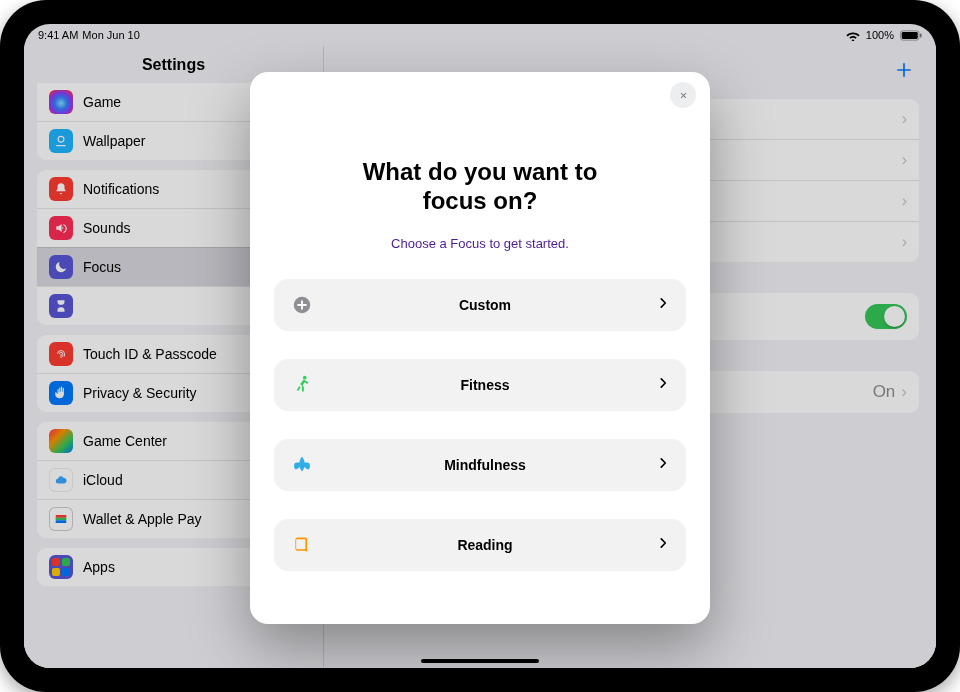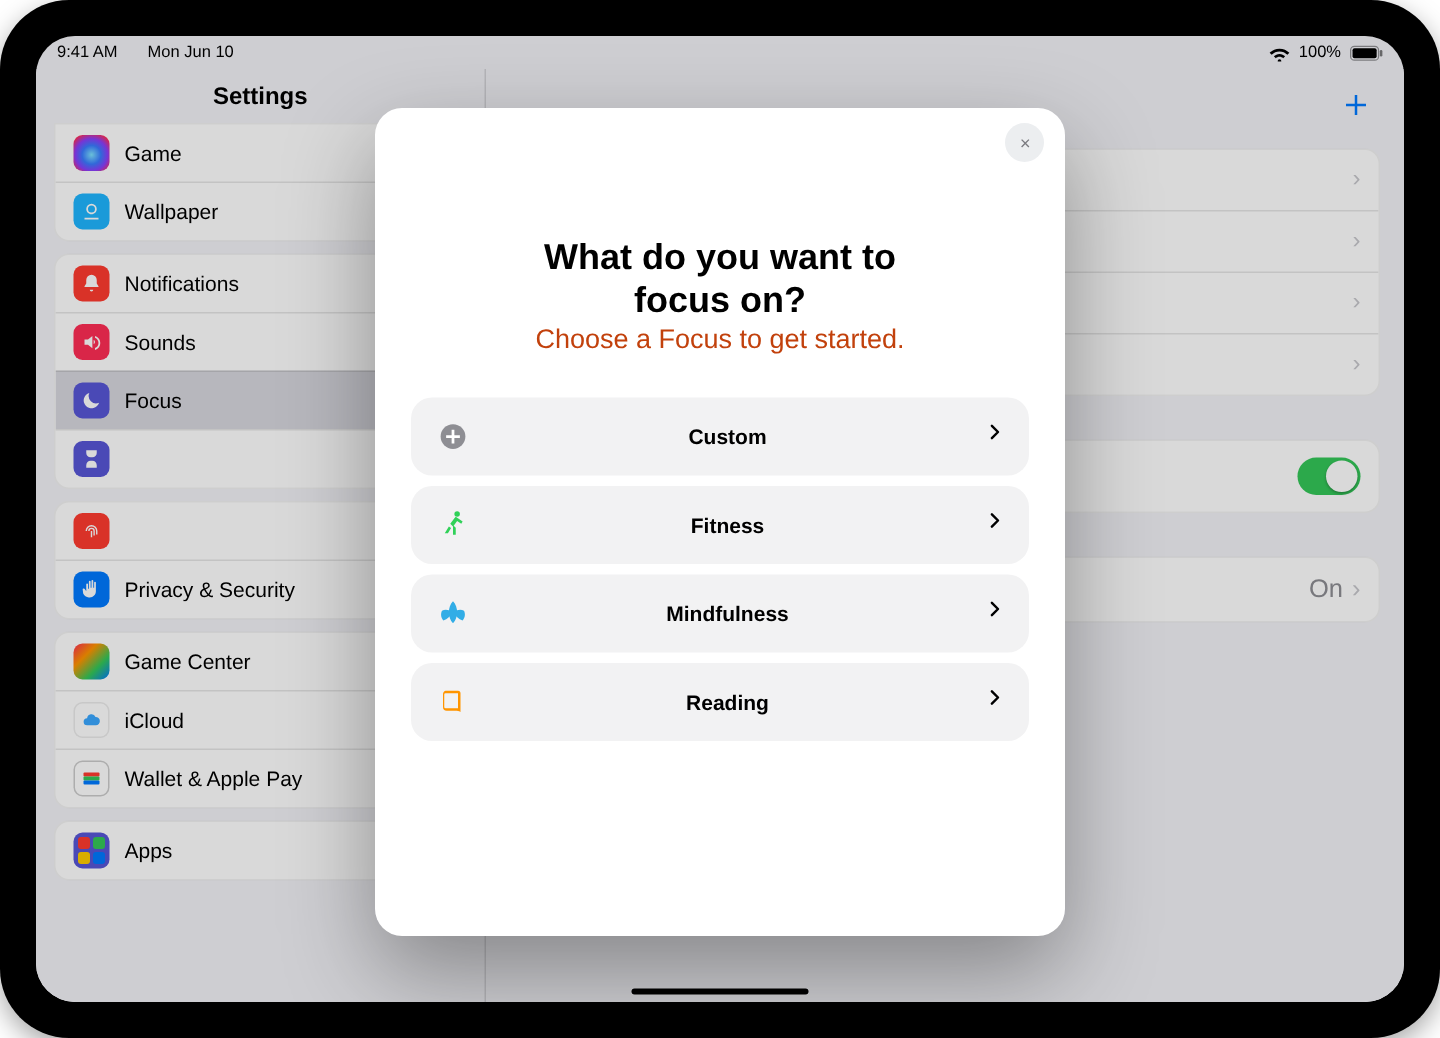--- a/index.html
+++ b/index.html
@@ -13,21 +13,21 @@
     position: relative; width: 100%; height: 100%;
     background: #f2f2f7; border-radius: 26px; overflow: hidden;
   }
 
   
   .statusbar {
     position: absolute; top: 0; left: 0; right: 0; height: 22px;
     display: flex; align-items: center; justify-content: space-between;
     padding: 0 14px; font-size: 11px; font-weight: 500; color: #000;
   }
-  .statusbar .left { display: flex; gap: 20px; }
+  .statusbar .left { display: flex; gap: 4px; }
   .statusbar .right { display: flex; align-items: center; gap: 6px; }
   .wifi-ico, .batt-ico { display: inline-block; }
   .wifi-ico svg, .batt-ico svg { display: block; }
 
   
   .split { position: absolute; top: 22px; bottom: 0; left: 0; right: 0; display: flex; }
   .sidebar {
     width: 300px; flex: 0 0 300px; border-right: 1px solid rgba(0,0,0,0.12);
     background: #f2f2f7; display: flex; flex-direction: column;
   }
@@ -95,22 +95,22 @@
   }
   .modal-top { position: relative; padding: 10px 14px 0; display: flex; justify-content: flex-end; }
   .close-btn {
     width: 26px; height: 26px; border-radius: 50%; background: #eceef0;
     display: flex; align-items: center; justify-content: center; color: #7b7b80;
     cursor: default;
   }
   .close-btn svg { width: 11px; height: 11px; }
   .modal-head { text-align: center; padding: 50px 40px 6px; }
   .modal-title { font-size: 24px; font-weight: 700; line-height: 1.2; }
-  .modal-sub { font-size: 18px; color: #c2410c; margin-top: 0; }
-  .focus-list { padding: 22px 24px 10px; display: flex; flex-direction: column; gap: 7px; }
+  .modal-sub { font-size: 13px; color: #4c1d95; margin-top: 20px; }
+  .focus-list { padding: 22px 24px 10px; display: flex; flex-direction: column; gap: 28px; }
   .focus-row {
     background: #f2f2f3; border-radius: 14px; height: 52px;
     display: flex; align-items: center; padding: 0 16px; gap: 12px; cursor: default;
   }
   .ficon { width: 24px; height: 24px; display: flex; align-items: center; justify-content: center; flex: 0 0 24px; }
   .flabel { flex: 1; text-align: center; font-size: 14px; font-weight: 600; color: #000; }
   .fchev { color: #000; }
   .ficon.custom svg { color: #8e8e93; }
   .ficon.fitness svg { color: #30d158; }
   .ficon.gaming svg { color: #0a84ff; }
@@ -203,20 +203,21 @@
             </div>
           </div>
 
           <div class="list-group">
             <div class="list-item">
               <span class="appicon touchid">
                 <svg viewBox="0 0 24 24">
                     <path fill="none" stroke="currentColor" stroke-width="1.6" d="M6 12a6 6 0 0 1 12 0v4M9 12a3 3 0 0 1 6 0v5M12 12v7"></path>
                   </svg>
               </span>
+              <span class="list-label">Touch ID &amp; Passcode</span>
             </div>
             <div class="list-item">
               <span class="appicon privacy">
                 <svg viewBox="0 0 24 24">
                     <path fill="currentColor" d="M9 3a1 1 0 0 1 2 0v7h1V2a1 1 0 1 1 2 0v8h1V4a1 1 0 1 1 2 0v10c0 3.9-3.1 7-7 7h-1c-2.9 0-5.4-1.8-6.5-4.3L2 12.6a1.3 1.3 0 0 1 2.3-1.2L6 14V6a1 1 0 1 1 2 0v5h1V3Z"></path>
                   </svg>
               </span>
               <span class="list-label">Privacy &amp; Security</span>
             </div>
           </div>

